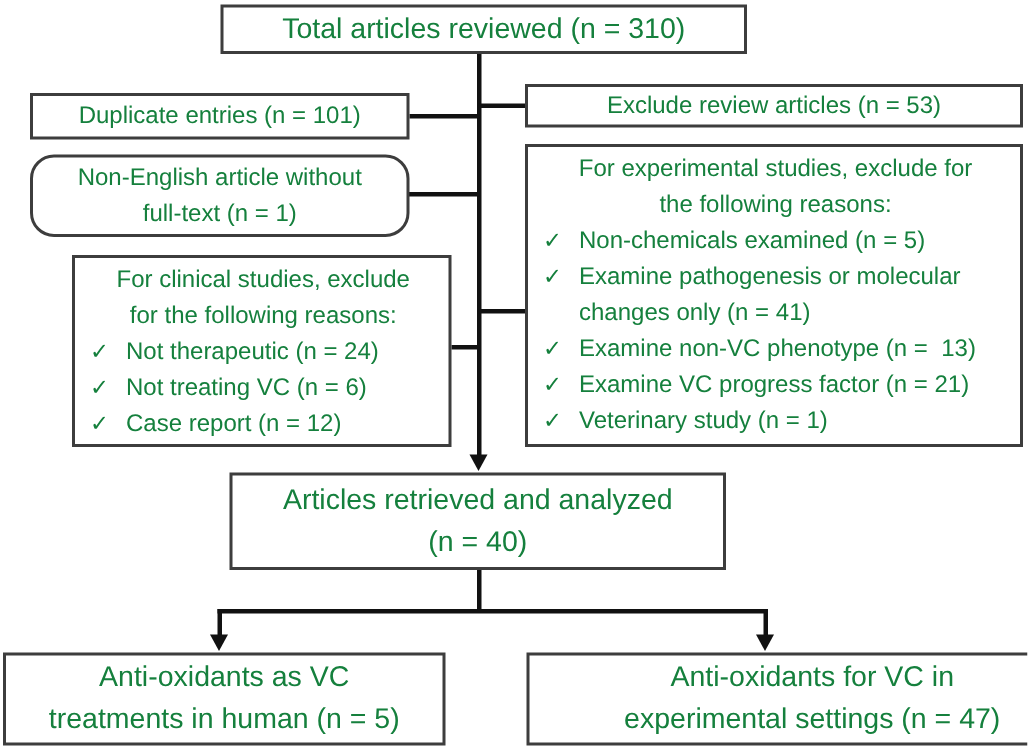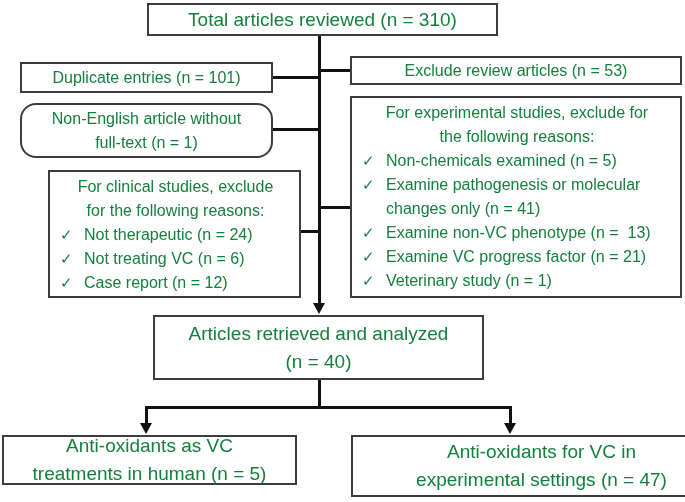--- a/index.html
+++ b/index.html
@@ -138,21 +138,21 @@
       <span class="check">✓</span>
       <span class="check-text">Veterinary study (n = 1)</span>
     </div>
   </div>
 
   <div class="box big-text" style="left:153px; top:315px; width:331px; height:65px;">
     <div>Articles retrieved and analyzed</div>
     <div>(n = 40)</div>
   </div>
 
-  <div class="box big-text" style="left:2px; top:435px; width:295px; height:50px;">
+  <div class="box big-text" style="left:2px; top:435px; width:295px; height:62px;">
     <div>Anti-oxidants as VC</div>
     <div>treatments in human (n = 5)</div>
   </div>
 
   <div class="box big-text" style="left:351px; top:435px; width:381px; height:62px;">
     <div>Anti-oxidants for VC in</div>
     <div>experimental settings (n = 47)</div>
   </div>
 
 </div>

